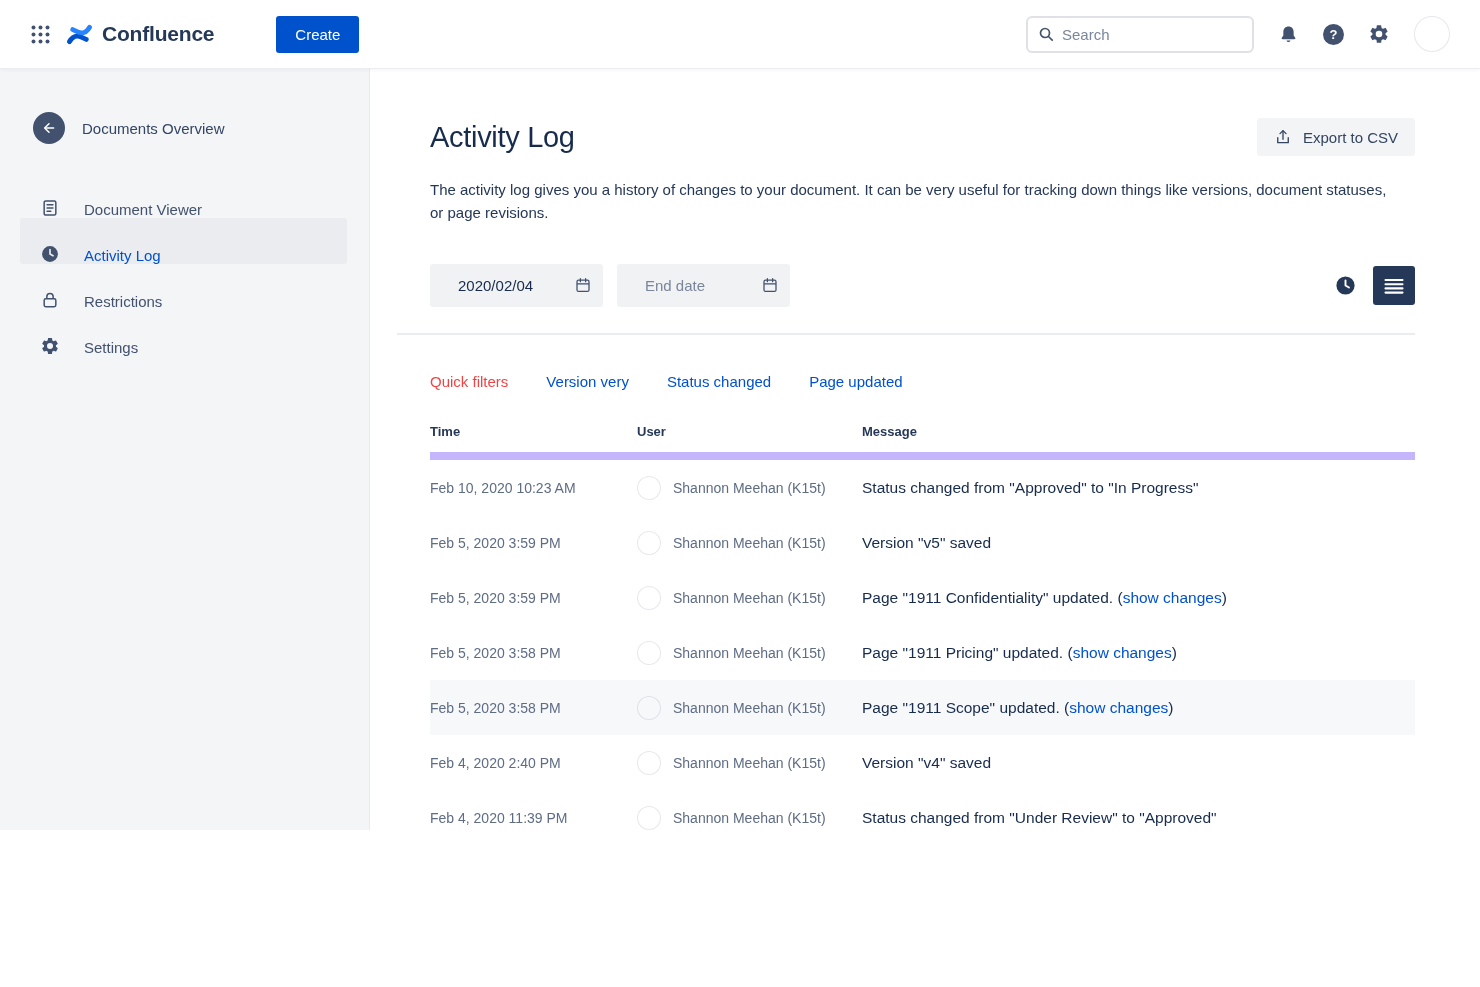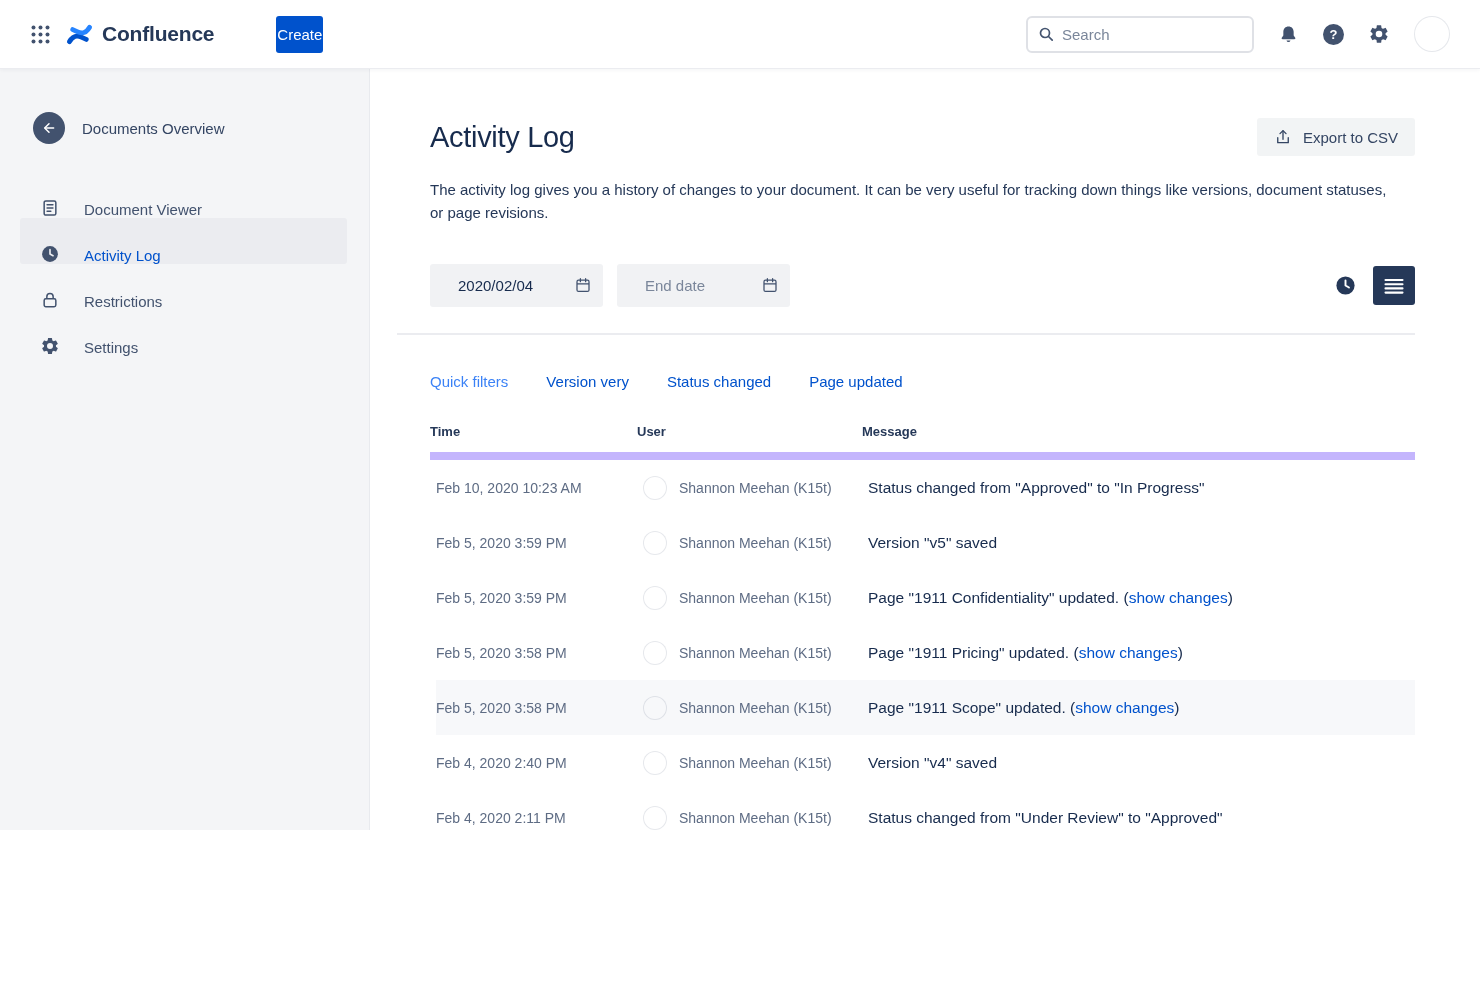--- a/index.html
+++ b/index.html
@@ -17,21 +17,21 @@
     box-shadow:0 1px 0 #EBECF0, 0 2px 4px rgba(9,30,66,.05);
   }
   .icon-btn { background:transparent; border:none; cursor:pointer; display:flex; align-items:center; justify-content:center; padding:0; }
   .appswitch { width:36px; height:36px; border-radius:4px; }
   .brand { display:flex; align-items:center; gap:9px; margin:0 18px 0 8px; cursor:pointer; }
   .brand-name { font-size:21px; font-weight:600; color:#253858; letter-spacing:-0.2px; }
   .nav-links { display:flex; align-items:center; gap:44px; margin-left:18px; }
   .nav-link { display:flex; align-items:center; gap:7px; font-size:15px; font-weight:500; color:#42526E; text-decoration:none; cursor:pointer; }
   .create-btn {
     margin-left:44px; background:#0052CC; color:#fff; font-size:15px; font-weight:500;
-    border:none; border-radius:3px; padding:10px 1px; cursor:pointer; font-family:inherit;
+    border:none; border-radius:3px; padding:10px 19px; cursor:pointer; font-family:inherit;
   }
   .nav-right { margin-left:auto; display:flex; align-items:center; gap:24px; }
   .search-box {
     display:flex; align-items:center; gap:8px; width:228px; height:37px;
     border:2px solid #DFE1E6; border-radius:6px; padding:0 10px; background:#fff; cursor:text;
   }
   .search-box input { border:none; outline:none; flex:1; min-width:0; font-size:15px; color:#172B4D; font-family:inherit; background:transparent; }
   .search-box input::placeholder { color:#7A869A; }
   .help-circle {
     width:21px; height:21px; border-radius:50%; background:#42526E; color:#fff;
@@ -83,27 +83,27 @@
   }
   .date-field input::placeholder { color:#7A869A; }
   .date-field .cal { position:absolute; right:11px; top:12px; pointer-events:none; line-height:0; }
   .view-toggles { margin-left:auto; display:flex; align-items:center; gap:7px; }
   .toggle-btn { width:42px; height:39px; border:none; border-radius:3px; background:transparent; display:flex; align-items:center; justify-content:center; cursor:pointer; }
   .toggle-btn.active { background:#253858; }
 
   .divider { margin-top:26px; margin-left:-33px; border:none; border-top:2px solid #EBECF0; }
 
   .quick-filters { margin-top:38px; display:flex; align-items:center; gap:38px; font-size:15px; }
-  .qf-label { color:#3b82f6; }
+  .qf-label { color:#ef4444; }
   a.link { color:#0052CC; text-decoration:none; cursor:pointer; }
 
   .table { margin-top:34px; }
   .thead, .trow { display:grid; grid-template-columns:207px 225px 1fr; align-items:center; }
   .thead { font-size:13px; font-weight:700; color:#253858; padding-bottom:13px; border-bottom:8px solid #c4b5fd; }
-  .trow { height:55px; font-size:14px; color:#5E6C84;margin-left:6px; }
+  .trow { height:55px; font-size:14px; color:#5E6C84; }
   .trow.highlighted { background:#F7F8FA; }
   .cell.user { display:flex; align-items:center; gap:12px; }
   .cell.message { font-size:15.5px; color:#172B4D; }
 </style>
 </head>
 <body>
 
 <div class="app">
 
   <header class="navbar">
@@ -333,21 +333,21 @@
             </div>
             <div class="trow">
               <div class="cell time">Feb 4, 2020 2:40 PM</div>
               <div class="cell user">
                 <span class="avatar small"></span>
                 <span>Shannon Meehan (K15t)</span>
               </div>
               <div class="cell message"><span>Version "v4" saved</span></div>
             </div>
             <div class="trow">
-              <div class="cell time">Feb 4, 2020 2:11 PM</div>
+              <div class="cell time">Feb 4, 2020 11:39 PM</div>
               <div class="cell user">
                 <span class="avatar small"></span>
                 <span>Shannon Meehan (K15t)</span>
               </div>
               <div class="cell message"><span>Status changed from "Under Review" to "Approved"</span></div>
             </div>
           </div>
       </div>
     </main>
   </div>

